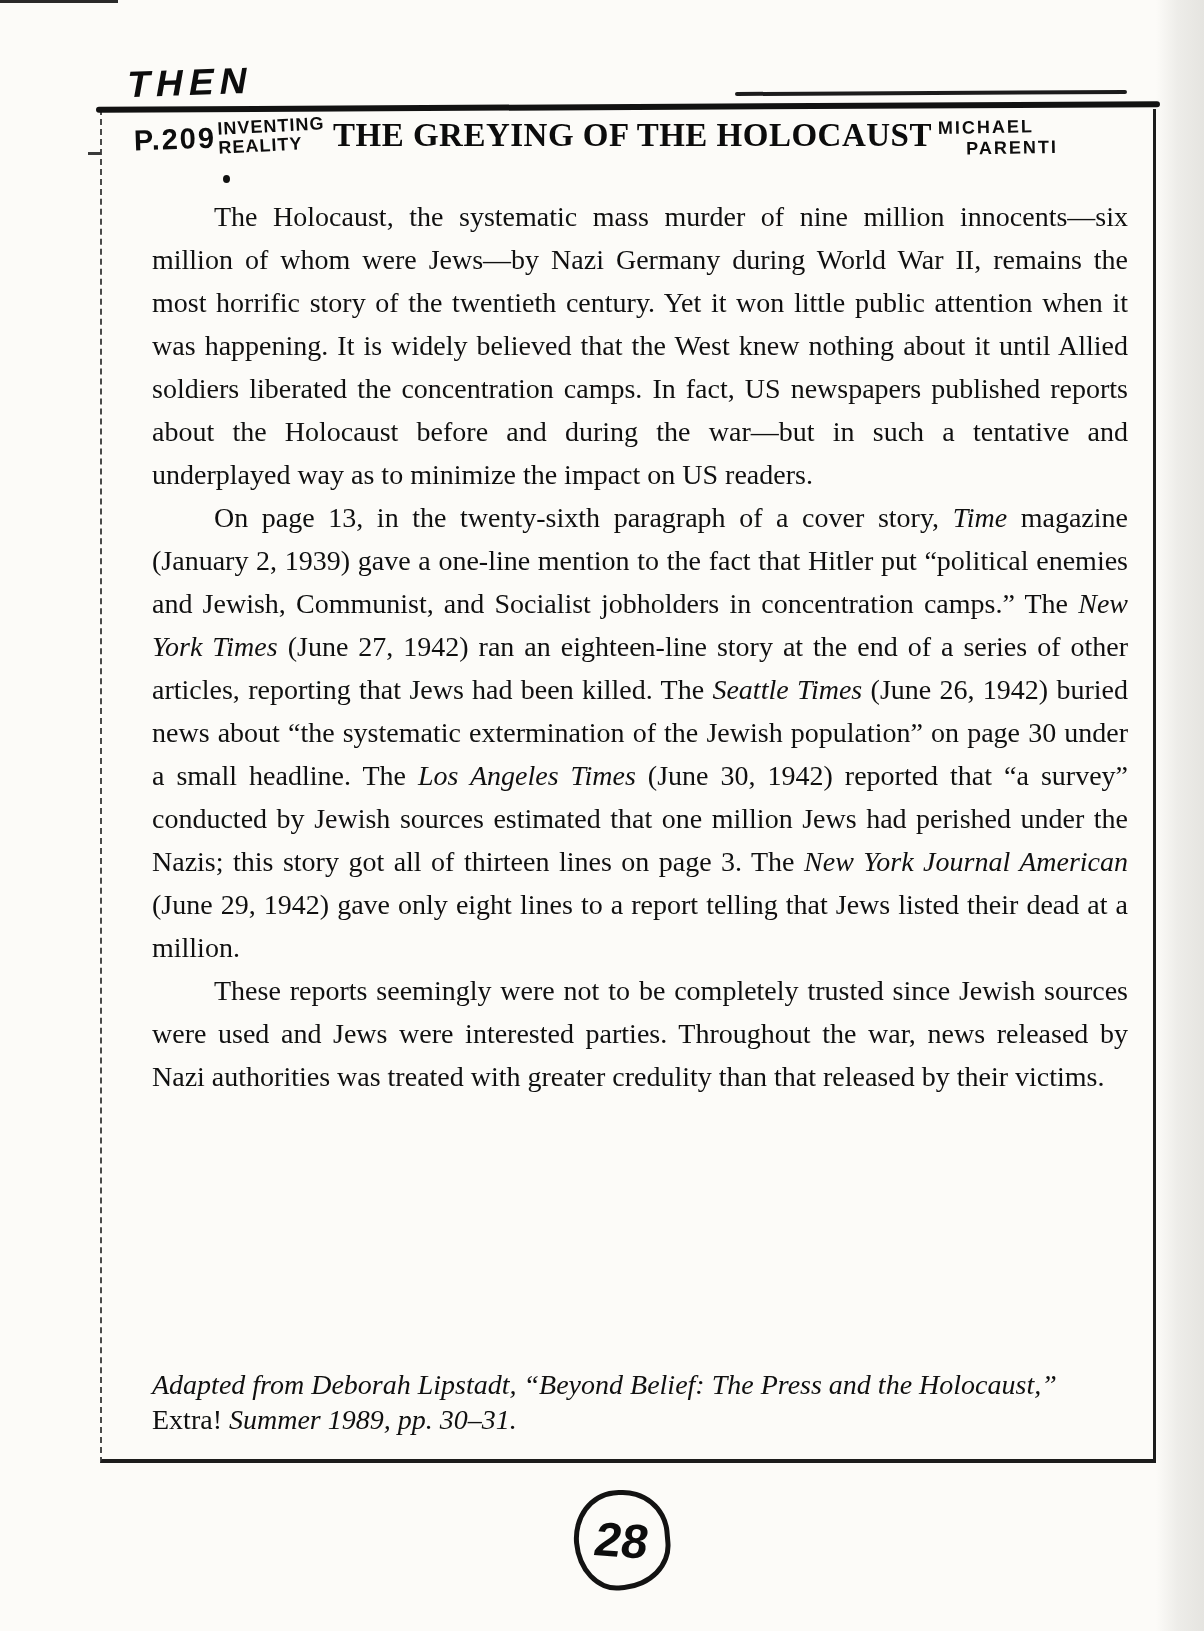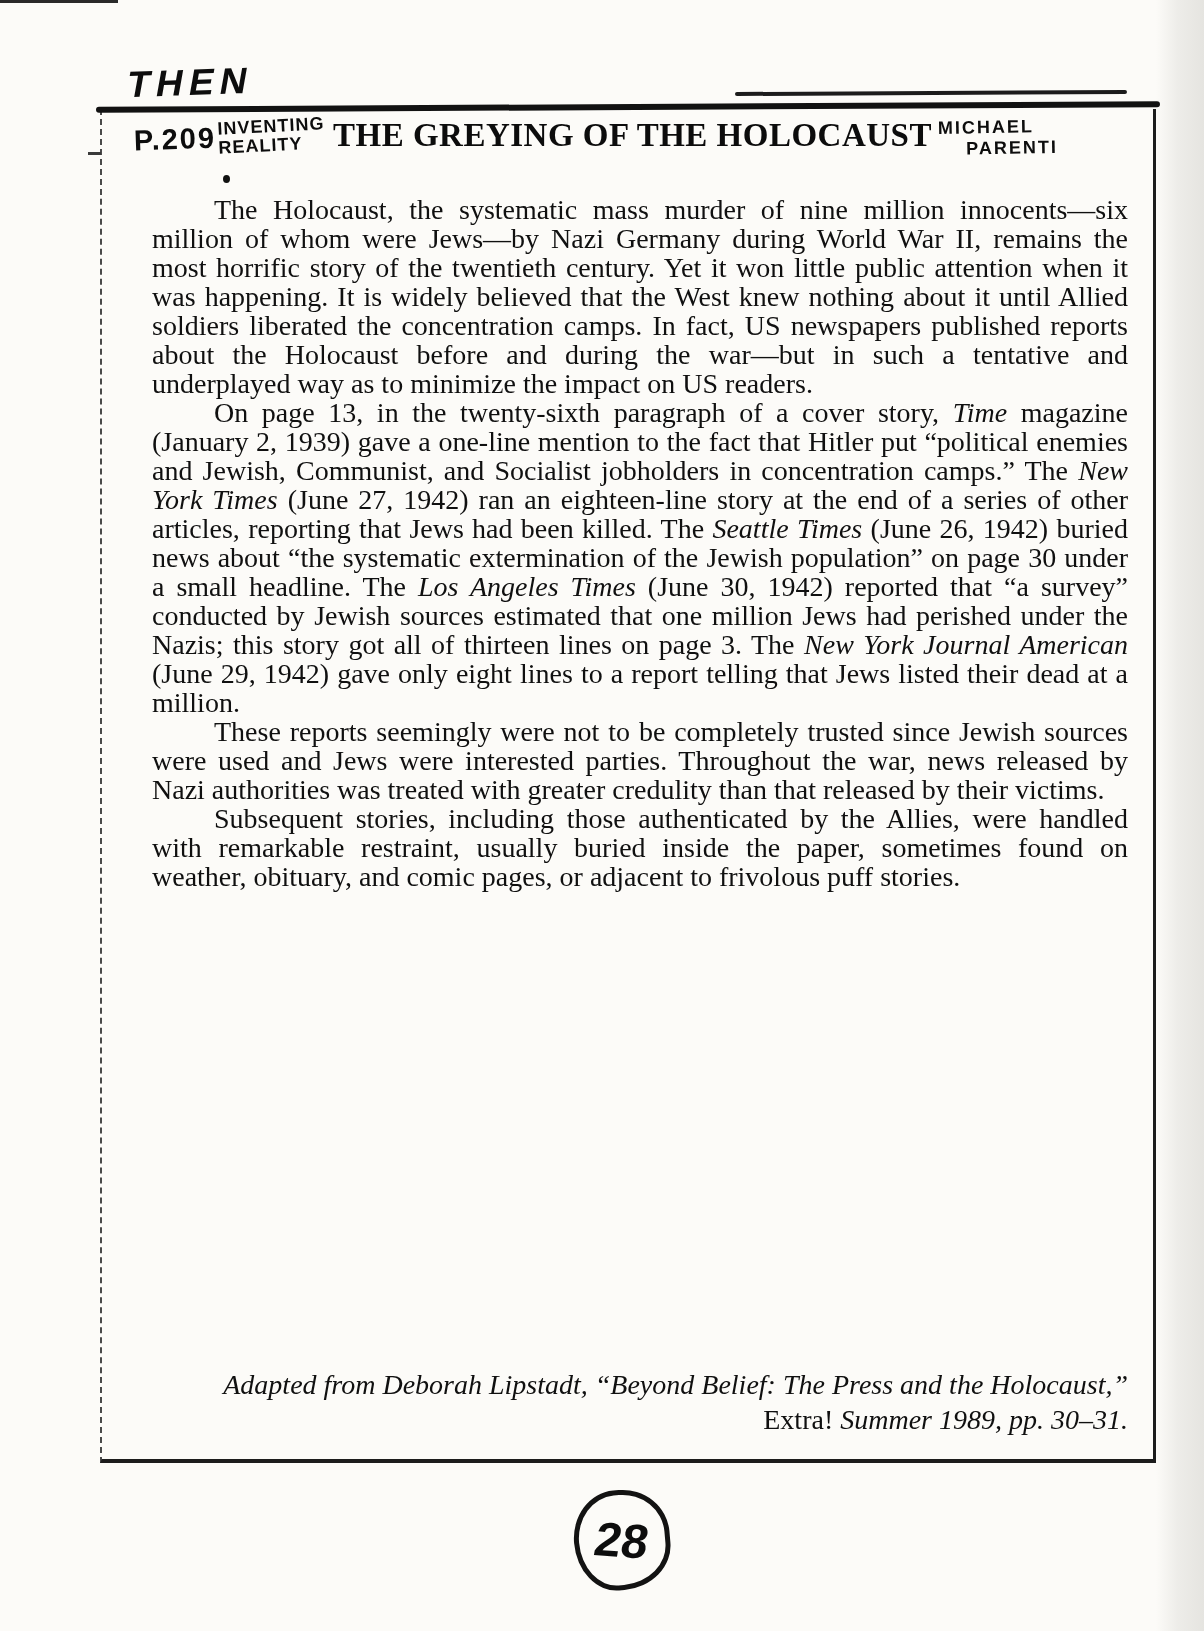--- a/index.html
+++ b/index.html
@@ -104,36 +104,36 @@
     line-height: 21px;
     letter-spacing: 2px;
     transform: rotate(-1deg);
   }
   .author-note .shift { padding-left: 28px; }
   .article-body {
     position: absolute;
     left: 50px; top: 86px;
     width: 976px;
     font-size: 28px;
-    line-height: 29px;
+    line-height: 43px;
     text-align: justify;
     hyphens: auto;
     -webkit-hyphens: auto;
   }
   .article-body p {
     margin: 0;
     text-indent: 62px;
   }
   .citation {
     position: absolute;
     left: 50px; top: 1258px;
     width: 976px;
     font-size: 28px;
     line-height: 35px;
-    text-align: right;
+    text-align: left;
   }
   .left-tick {
     position: absolute;
     left: 88px; top: 152px;
     width: 13px; height: 3px;
     background: #3a3a3a;
   }
   .page-circle {
     position: absolute;
     left: 574px; top: 1490px;
@@ -178,21 +178,20 @@
 
     <div class="author-note hand">
       <div>MICHAEL</div>
       <div class="shift">PARENTI</div>
     </div>
 
     <div class="article-body">
       <p><span style="font-style: normal;">The Holocaust, the systematic mass murder of nine million innocents—six million of whom were Jews—by Nazi Germany during World War II, remains the most horrific story of the twentieth century. Yet it won little public attention when it was happening. It is widely believed that the West knew nothing about it until Allied soldiers liberated the concentration camps. In fact, US newspapers published reports about the Holocaust before and during the war—but in such a tentative and underplayed way as to minimize the impact on US readers.</span></p>
       <p><span style="font-style: normal;">On page 13, in the twenty-sixth paragraph of a cover story, </span><span style="font-style: italic;">Time</span><span style="font-style: normal;"> magazine (January 2, 1939) gave a one-line mention to the fact that Hitler put “political enemies and Jewish, Communist, and Socialist jobholders in concentration camps.” The </span><span style="font-style: italic;">New York Times</span><span style="font-style: normal;"> (June 27, 1942) ran an eighteen-line story at the end of a series of other articles, reporting that Jews had been killed. The </span><span style="font-style: italic;">Seattle Times</span><span style="font-style: normal;"> (June 26, 1942) buried news about “the systematic extermination of the Jewish population” on page 30 under a small headline. The </span><span style="font-style: italic;">Los Angeles Times</span><span style="font-style: normal;"> (June 30, 1942) reported that “a survey” conducted by Jewish sources estimated that one million Jews had perished under the Nazis; this story got all of thirteen lines on page 3. The </span><span style="font-style: italic;">New York Journal American</span><span style="font-style: normal;"> (June 29, 1942) gave only eight lines to a report telling that Jews listed their dead at a million.</span></p>
       <p><span style="font-style: normal;">These reports seemingly were not to be completely trusted since Jewish sources were used and Jews were interested parties. Throughout the war, news released by Nazi authorities was treated with greater credulity than that released by their victims.</span></p>
-      <p><span style="font-style: normal;">Subsequent stories, including those authenticated by the Allies, were handled with remarkable restraint, usually buried inside the paper, sometimes found on weather, obituary, and comic pages, or adjacent to frivolous puff stories.</span></p>
     </div>
 
     <div class="citation"><span style="font-style: italic;">Adapted from Deborah Lipstadt, “Beyond Belief: The Press and the Holocaust,” </span><span style="font-style: normal;">Extra!</span><span style="font-style: italic;"> Summer 1989, pp. 30–31.</span></div>
   </div>
 
   <div class="left-tick"></div>
 
   <div class="page-circle">
     <span class="page-num hand">28</span>
   </div>

